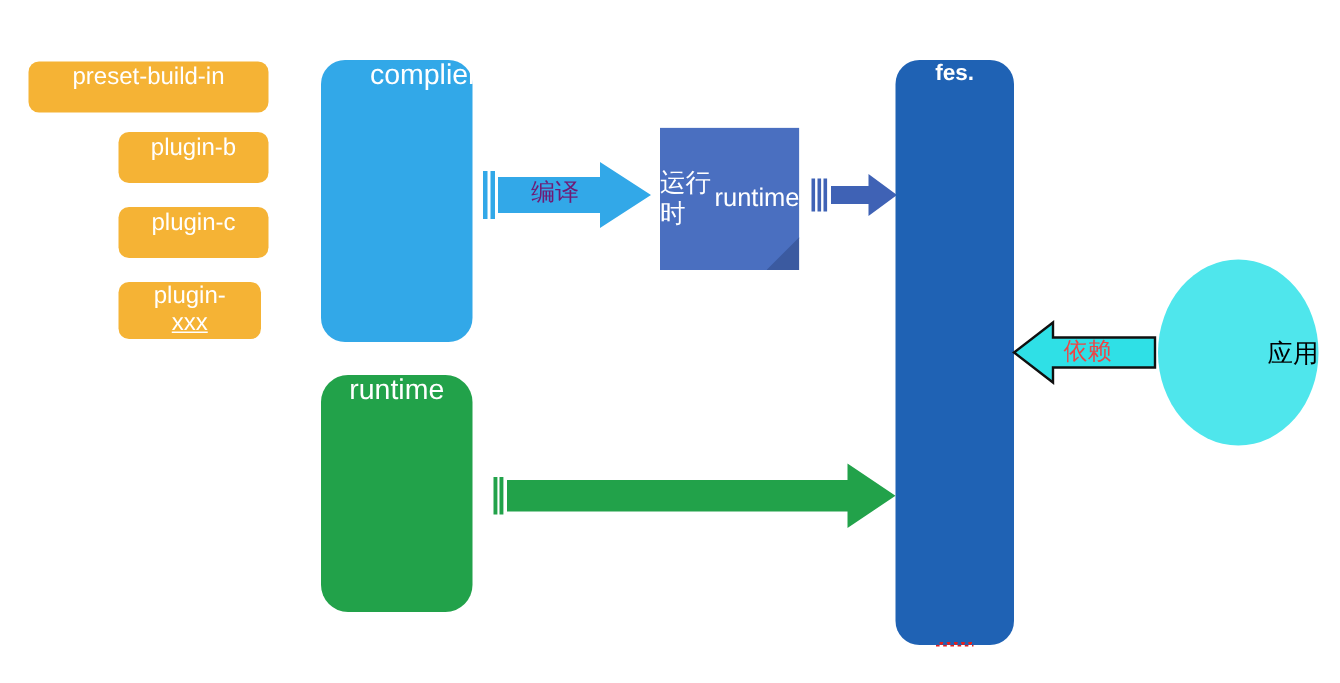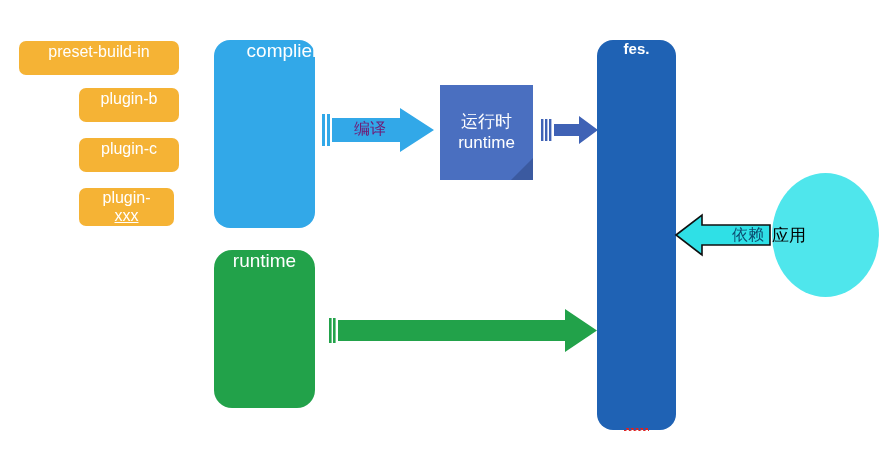--- a/index.html
+++ b/index.html
@@ -73,21 +73,21 @@
     position: absolute;
     width: 94px;
     height: 94px;
   }
   .fold-card .body {
     position: absolute;
     inset: 0;
     background: #4A6FC0;
     clip-path: polygon(0 0, 100% 0, 100% 78%, 78% 100%, 0 100%);
     display: flex;
-    flex-direction: column;
+    flex-direction: row;
     align-items: center;
     justify-content: center;
     color: #ffffff;
     font-size: 17px;
     line-height: 1.2;
   }
   .fold-card .corner {
     position: absolute;
     right: 0;
     bottom: 0;
@@ -110,21 +110,21 @@
     line-height: 1;
   }
 
   
   .ellipse {
     position: absolute;
     border-radius: 50%;
     background: #4FE6EC;
     display: flex;
     align-items: center;
-    justify-content: flex-start;
+    justify-content: flex-end;
     color: #000000;
     font-size: 17px;
   }
 </style>
 </head>
 <body>
 
 <div id="canvas">
 
   <div class="node chip" style="left:19px; top:41px; width:160px; height:34px;">
@@ -187,20 +187,20 @@
   </div>
 
   <div class="node pillar pillar-fes" style="left:597px; top:40px; width:79px; height:390px;">
     <span class="fes-label">fes.</span>
   </div>
 
   <div class="arrow" style="left:676px; top:211px; width:96px; height:48px;">
     <svg width="96" height="48" viewBox="0 0 96 48" aria-hidden="true">
       <path d="M0 24 L 26 4 V 14 H 94 V 34 H 26 V 44 Z" fill="#2FE0E6" stroke="#101010" stroke-width="1.6" stroke-linejoin="miter"></path>
     </svg>
-    <div class="arrow-label" style="top:16px; left:24px; color:#0c4a6e;text-align:center;">依赖</div>
+    <div class="arrow-label" style="top:16px; left:1px; color:#ef4444;text-align:center;">依赖</div>
   </div>
 
   <div class="ellipse" style="left:772px; top:173px; width:107px; height:124px;">
     <span>应用</span>
   </div>
 
 </div>
 
 </body></html>

